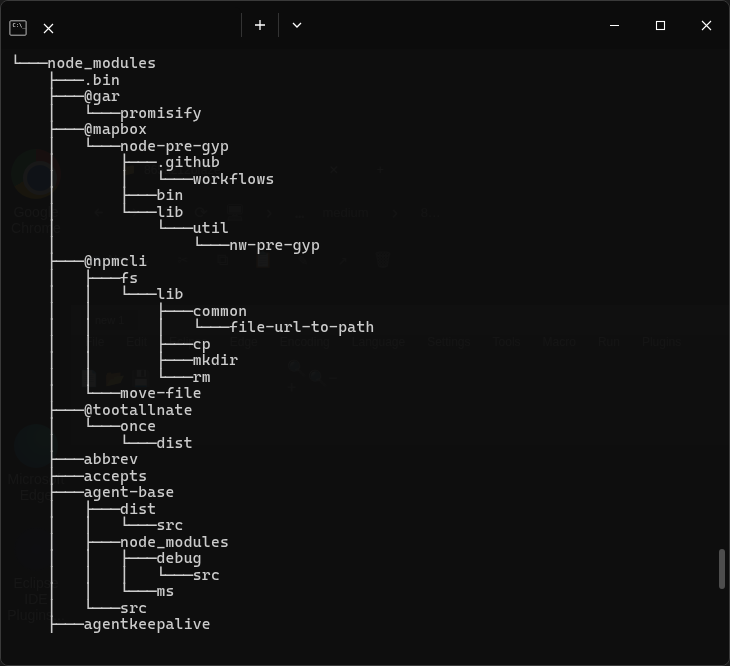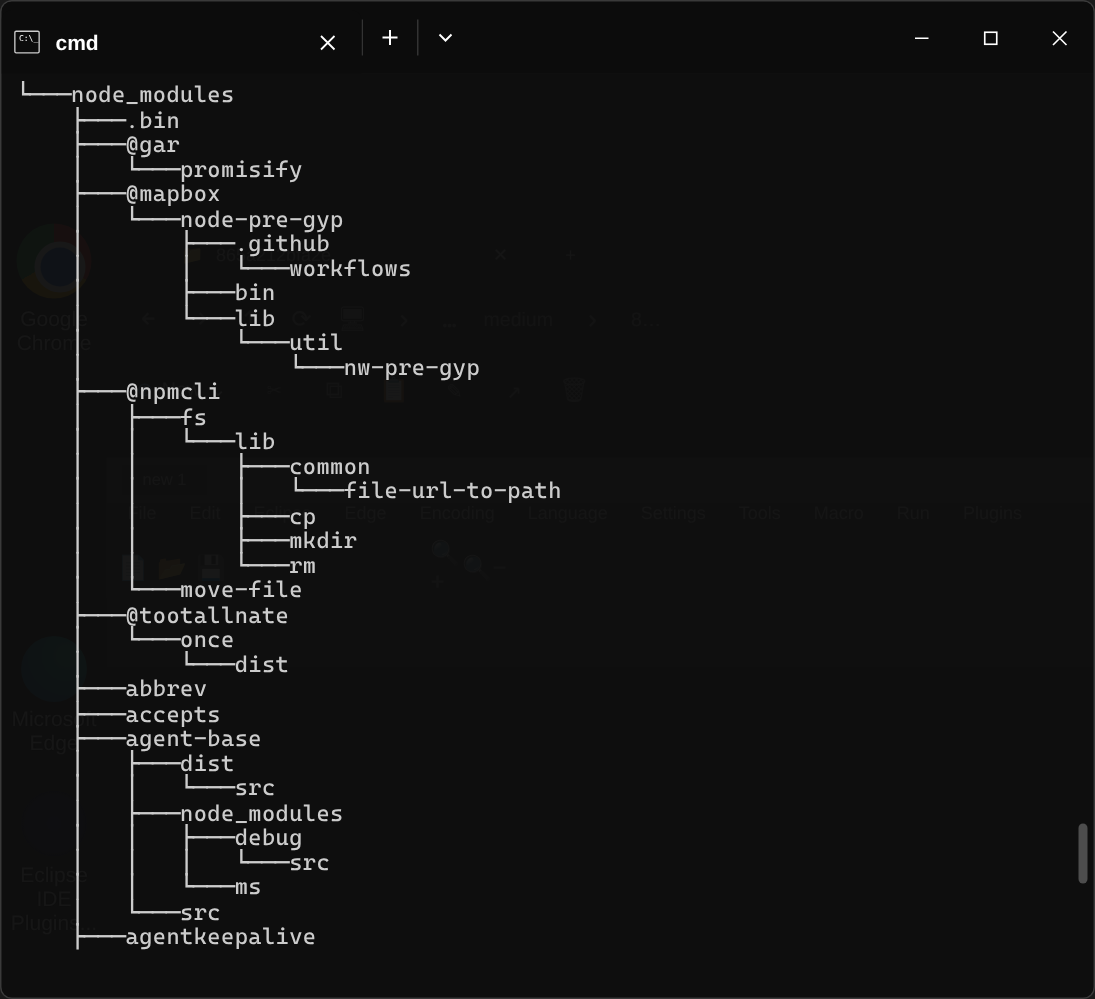--- a/index.html
+++ b/index.html
@@ -383,21 +383,20 @@
 </div>
 
 <div class="titlebar">
   <div class="tab">
     <span class="tab-icon">
       <svg viewBox="0 0 20 20">
           <rect x="1" y="2" width="18" height="16" rx="1" fill="#0c0c0c" stroke="#ccc" stroke-width="1"></rect>
           <text x="4" y="9" font-size="6" fill="#fff" font-family="monospace">C:\_</text>
         </svg>
     </span>
-    <span class="tab-title">cmd</span>
     <span class="tab-close">
       <svg width="11" height="11" viewBox="0 0 11 11">
           <path d="M1 1 L10 10 M10 1 L1 10" stroke="#fff" stroke-width="1.2"></path>
         </svg>
     </span>
   </div>
   <div class="tab-divider"></div>
   <div class="new-tab-btn">
     <svg width="12" height="12" viewBox="0 0 12 12">
         <path d="M6 1 V11 M1 6 H11" stroke="#fff" stroke-width="1.3"></path>

